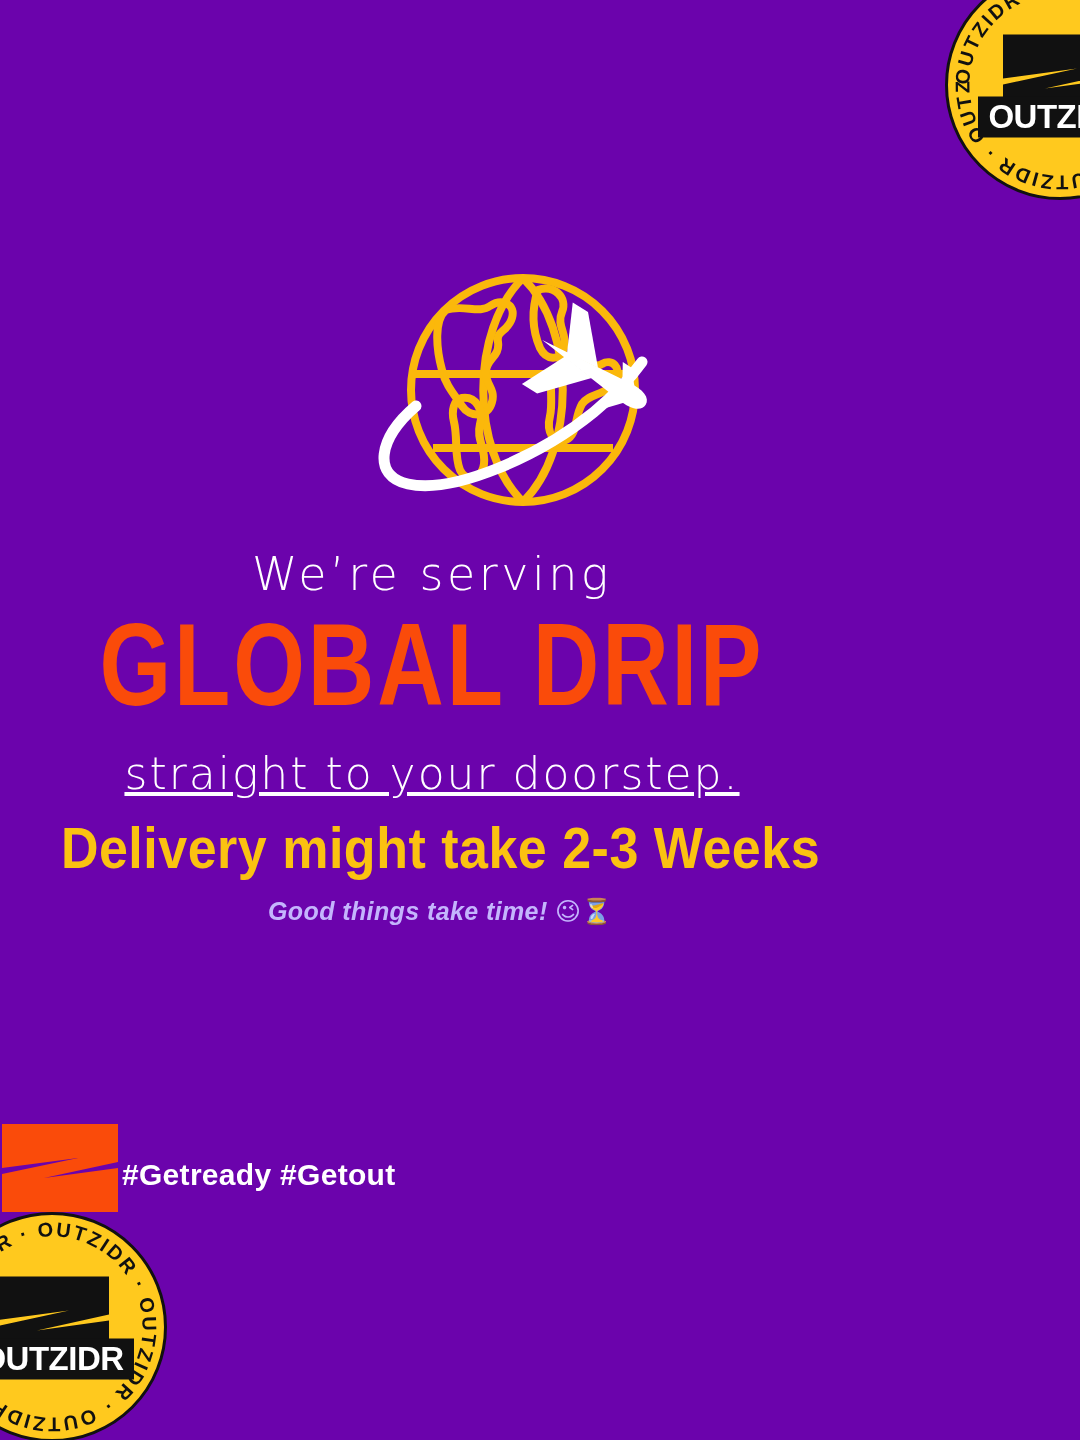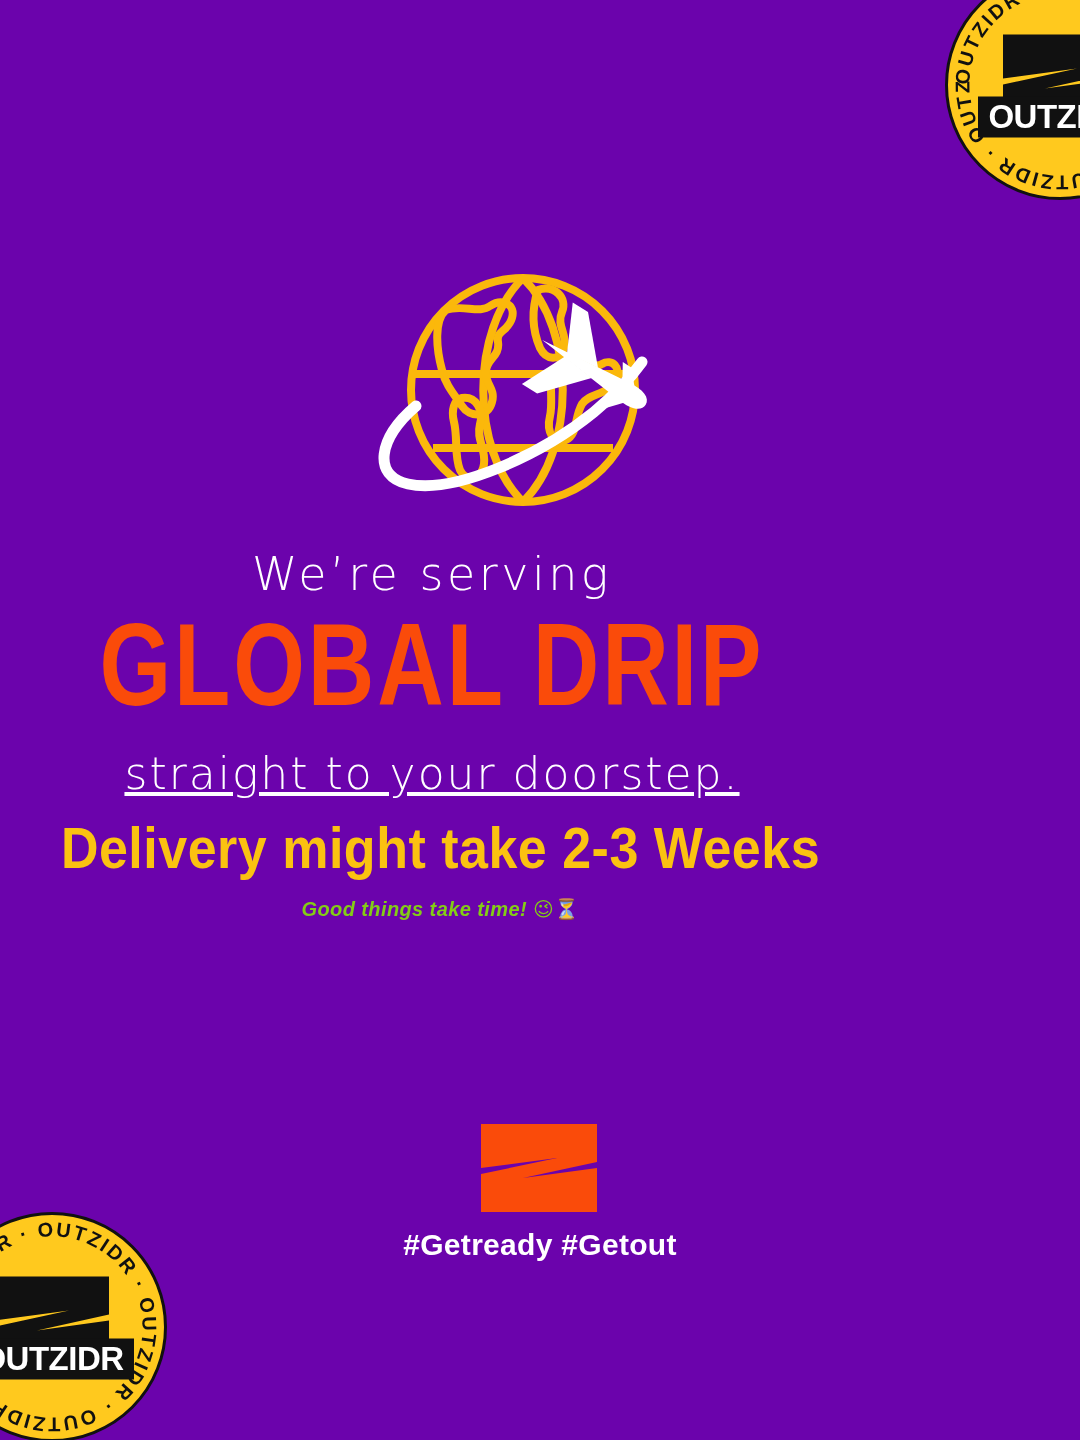--- a/index.html
+++ b/index.html
@@ -135,41 +135,41 @@
   #delivery-headline {
     color: #FBC211;
     font-size: 52px;
     font-weight: bold;
     letter-spacing: 0.5px;
     line-height: 1.1;
     font-family: "Liberation Sans", "DejaVu Sans", sans-serif;
     transform: scaleY(1.1);
   }
   #delivery-subtext {
-    color: #84cc16;
-    font-size: 20px;
+    color: #c4b5fd;
+    font-size: 25px;
     font-weight: bold;
     font-style: italic;
     letter-spacing: 0.4px;
     margin-top: 20px;
     font-family: "Liberation Sans", "DejaVu Sans", sans-serif;
   }
   .emoji {
     font-style: normal;
     font-family: "DejaVu Sans", sans-serif;
   }
 
   
   #footer-block {
     position: absolute;
     left: 0;
     top: 1122px;
     width: 1080px;
     display: flex;
-    flex-direction: column;
+    flex-direction: row;
     align-items: center;
   }
   #footer-logo {
     width: 122px;
     height: 92px;
     display: block;
   }
   #footer-hashtags {
     color: #FFFFFF;
     font-size: 30px;

